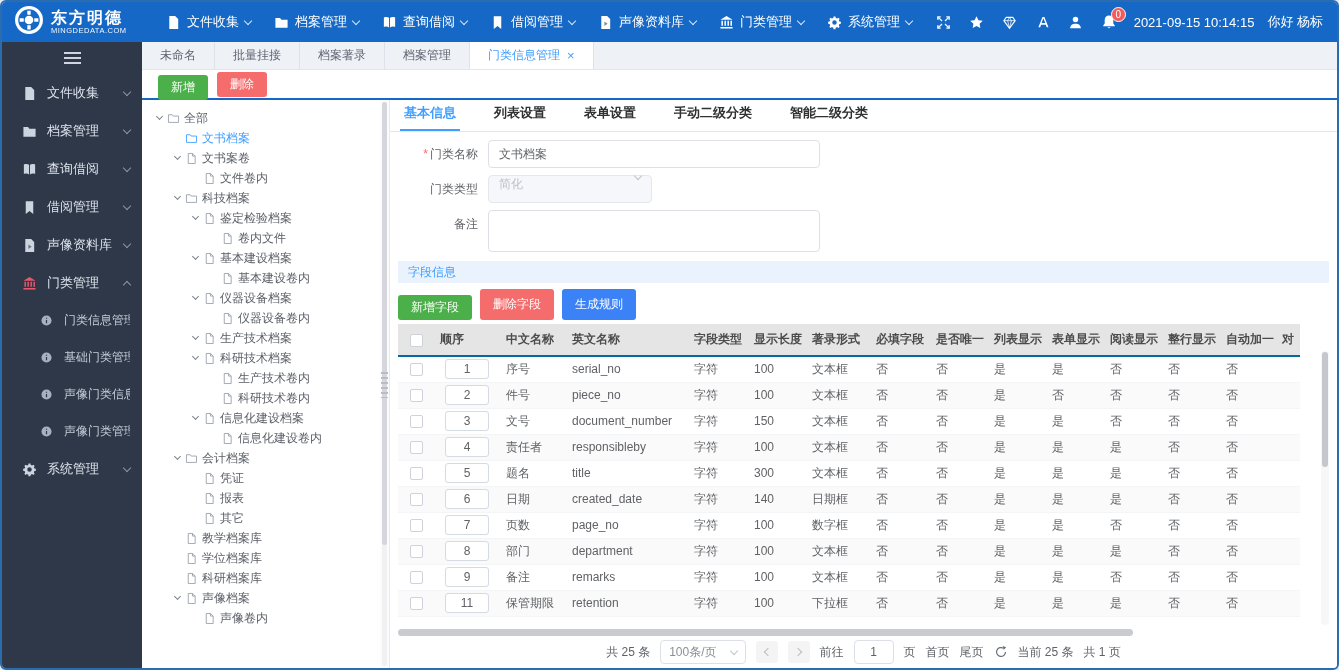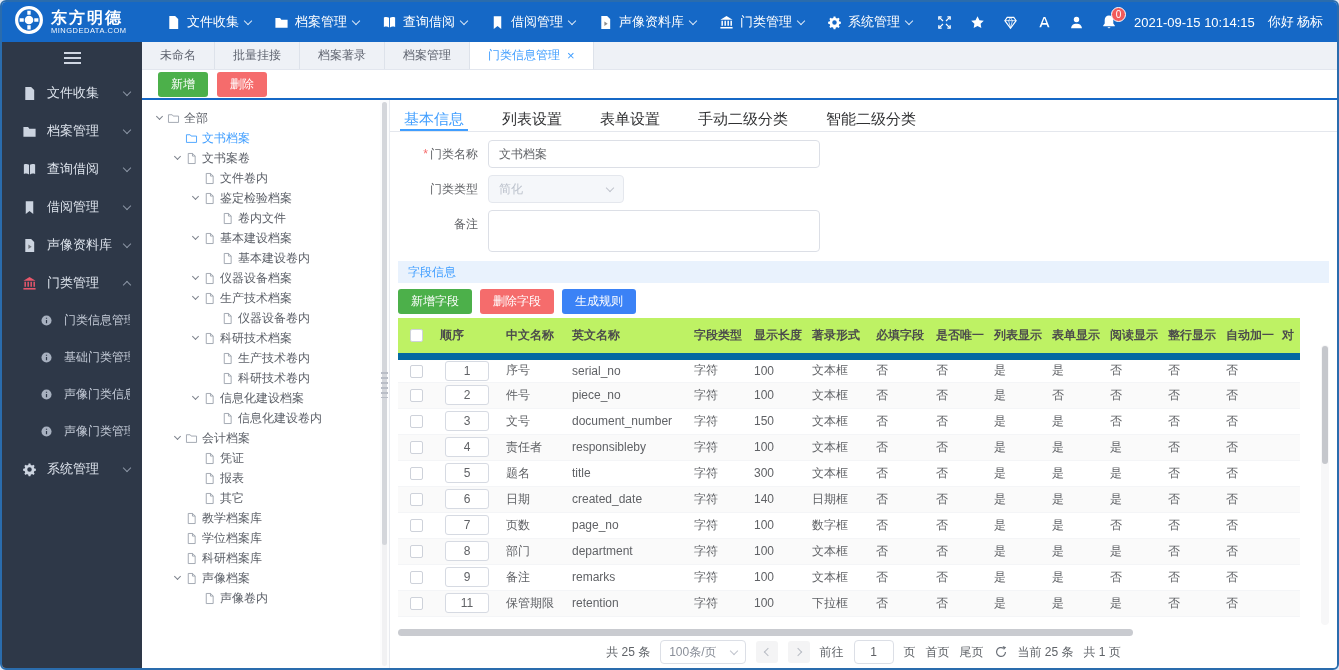--- a/index.html
+++ b/index.html
@@ -18,77 +18,77 @@
   .chev{display:inline-block;width:6px;height:6px;border-right:1.4px solid currentColor;border-bottom:1.4px solid currentColor;transform:rotate(45deg);margin-top:-3px;}
   .chev.up{transform:rotate(-135deg);margin-top:3px;}
   .chev.left{transform:rotate(135deg);margin:0 0 0 2px;}
   .chev.right{transform:rotate(-45deg);margin:0 2px 0 0;}
   .nav-item .chev{margin-left:6px;color:#d9e6f6;}
   .top-right{margin-left:auto;display:flex;align-items:center;gap:17px;font-size:13px;}
   .aicon{width:16px;height:16px;display:flex;align-items:center;justify-content:center;color:#fff;cursor:pointer;}
   .bell-wrap{position:relative;}
   .badge{position:absolute;top:-7px;right:-9px;background:#f15b5b;border:1px solid #fff;border-radius:8px;
     min-width:15px;height:15px;font-size:10px;line-height:13px;text-align:center;padding:0 2px;}
-  .who{margin-left:-4px;font-family:Liberation Serif, serif;}
+  .who{margin-left:-4px;}
   
   .body-row{flex:1;display:flex;min-height:0;}
   .sidebar{width:140px;background:#2e3848;flex-shrink:0;overflow:hidden;color:#dde3ec;}
   .burger{height:32px;display:flex;align-items:center;justify-content:center;cursor:pointer;}
   .bars{width:17px;height:12px;background:repeating-linear-gradient(#cfd6e2 0 2px,transparent 2px 5px);}
   .sitem{height:38px;display:flex;align-items:center;padding:0 12px 0 20px;font-size:13px;cursor:pointer;}
   .sitem .ic{width:16px;margin-right:9px;display:flex;align-items:center;color:#ccd4e0;}
   .sitem .lbl{flex:1;white-space:nowrap;overflow:hidden;}
   .sitem .chev{color:#8b95a5;}
   .sub .sitem{padding-left:38px;height:37px;font-size:12px;color:#c6cdd9;}
   .sub .ic{width:15px;color:#a8b1c0;}
   .main{flex:1;min-width:0;display:flex;flex-direction:column;background:#fff;}
   
   .tabbar{height:28px;background:#eef1f6;border-bottom:1px solid #e2e6ee;display:flex;flex-shrink:0;}
   .tab{padding:0 18px;display:flex;align-items:center;font-size:12px;color:#5f6470;border-right:1px solid #dde2ea;cursor:pointer;white-space:nowrap;}
   .tab.active{background:#fff;color:#409eff;}
   .tclose{margin-left:7px;font-size:13px;line-height:10px;color:#409eff;cursor:pointer;}
   
   .toolbar{height:30px;display:flex;align-items:center;gap:9px;padding-left:16px;border-bottom:2px solid #1568c6;flex-shrink:0;background:#fff;}
   .btn{border:none;border-radius:3px;color:#fff;font-size:12px;padding:4px 13px;cursor:pointer;font-family:inherit;}
-  .btn.green{background:#4cb04a;}
+  .btn.green{background:#4cb04a;margin-top:6px;}
   .btn.red{background:#f56c6c;}
   .btn.gray{background:#3b82f6;}
   
   .content-row{flex:1;min-height:0;display:flex;}
   .tree-panel{width:238px;flex-shrink:0;overflow:hidden;padding:8px 0 0 2px;}
   .tnode{height:20px;display:flex;align-items:center;font-size:12px;color:#5a5e66;cursor:pointer;white-space:nowrap;}
   .tnode .tarrow{width:15px;display:flex;justify-content:center;color:#7e838c;}
   .tnode .tarrow .chev{width:5px;height:5px;}
   .tnode .tic{width:17px;display:flex;align-items:center;color:#9aa1ab;}
   .tnode.sel{color:#409eff;}
   .tnode.sel .tic{color:#409eff;}
   .tree-scroll{width:10px;flex-shrink:0;position:relative;border-right:1px solid #e8eaef;background:#fcfcfd;}
   .tree-scroll .track{position:absolute;top:2px;bottom:2px;left:2px;width:5px;background:#f1f1f3;border-radius:3px;}
   .tree-scroll .thumb{position:absolute;top:2px;left:2px;width:5px;height:78%;background:#d4d6db;border-radius:3px;}
   .tree-scroll .grip{position:absolute;top:272px;left:1px;width:7px;height:26px;background:repeating-linear-gradient(#b9bdc6 0 2px,transparent 2px 5px);}
   
   .detail{flex:1;min-width:0;display:flex;flex-direction:column;}
   .ptabs{height:32px;display:flex;align-items:flex-end;gap:38px;padding-left:14px;border-bottom:1px solid #e4e7ed;flex-shrink:0;}
-  .ptab{font-size:15px;color:#303133;padding-bottom:2px;position:relative;cursor:pointer;white-space:nowrap;}
+  .ptab{font-size:13px;color:#303133;padding-bottom:9px;position:relative;cursor:pointer;white-space:nowrap;font-weight:bold;}
   .ptab.active{color:#409eff;}
   .ptab.active::after{content:"";position:absolute;left:-4px;right:-4px;bottom:0;height:2px;background:#409eff;}
   .form{padding:8px 0 0 14px;flex-shrink:0;}
   .frow{display:flex;margin-bottom:7px;}
   .flabel{width:74px;text-align:right;margin-right:10px;font-size:12px;color:#606266;line-height:28px;white-space:nowrap;}
   .req{color:#f56c6c;font-style:normal;margin-right:2px;}
   .finput{width:332px;height:28px;border:1px solid #dcdfe6;border-radius:4px;font-size:12px;color:#606266;padding:0 10px;font-family:inherit;}
-  .fselect{width:136px;height:28px;background:#f5f7fa;border:1px solid #e4e7ed;border-radius:4px;color:#bcc2cc;
-    font-size:12px;display:flex;align-items:center;justify-content:space-between;padding:0 10px;cursor:not-allowed;}
+  .fselect{width:164px;height:28px;background:#f5f7fa;border:1px solid #e4e7ed;border-radius:4px;color:#bcc2cc;
+    font-size:12px;display:flex;justify-content:space-between;padding:0 10px;cursor:not-allowed;}
   .fselect .chev{color:#c0c4cc;}
   .ftext{width:332px;height:42px;border:1px solid #dcdfe6;border-radius:4px;resize:none;font-family:inherit;font-size:12px;padding:4px 10px;}
   .section-bar{margin:2px 8px;height:22px;line-height:22px;background:#e9f2fd;color:#409eff;font-size:12px;padding-left:10px;flex-shrink:0;}
   .fbtns{padding:4px 8px;display:flex;gap:8px;flex-shrink:0;}
   .tblwrap{position:relative;margin:0 8px;flex:1;min-height:0;overflow:hidden;}
   table{border-collapse:collapse;table-layout:fixed;width:902px;font-size:12px;}
-  thead th{background:#bef264;height:38px;font-weight:700;color:#4c4c4c;text-align:left;padding:0 6px;white-space:nowrap;overflow:hidden;border-bottom:7px solid #0369a1;}
+  thead th{background:#e5e5e5;height:32px;font-weight:700;color:#4c4c4c;text-align:left;padding:0 6px;white-space:nowrap;overflow:hidden;border-bottom:2px solid #0369a1;}
   thead th.c,tbody td.c{text-align:center;padding:0;}
   tbody td{height:26px;color:#606266;padding:0 6px;white-space:nowrap;overflow:hidden;border-bottom:1px solid #f4f5f7;}
   tbody tr:nth-child(even){background:#fafafa;}
   .cb{width:13px;height:13px;border:1px solid #ced2da;border-radius:2px;background:#fff;display:inline-block;vertical-align:middle;cursor:pointer;}
   .ord{width:44px;height:20px;border:1px solid #d6dae2;border-radius:3px;text-align:center;font-size:12px;color:#606266;background:#fff;font-family:inherit;}
   .vscroll{position:absolute;right:0;top:27px;bottom:2px;width:8px;background:#f7f7f8;border-radius:4px;}
   .vscroll .thumb{position:absolute;top:1px;left:1px;width:6px;height:42%;background:#c5c7cc;border-radius:3px;}
   .hscroll{margin:1px 8px 0;height:8px;position:relative;flex-shrink:0;}
   .hscroll .thumb{position:absolute;left:0;top:1px;height:7px;width:79%;background:#c9cbd0;border-radius:4px;cursor:pointer;}
   
@@ -407,20 +407,31 @@
             <div class="tnode" style="padding-left:44px">
      <span class="tarrow"></span>
      <span class="tic">
                 <svg viewBox="0 0 16 16" width="13" height="13" fill="currentColor">
                   <path d="M4 1.8h5.4L12.5 5v9.2H4z" fill="none" stroke="currentColor" stroke-width="1.1"></path>
                   <path d="M9.2 1.8V5h3.3" fill="none" stroke="currentColor" stroke-width="1.1"></path>
                 </svg>
               </span>
      <span>文件卷内</span>
    </div>
+            <div class="tnode" style="padding-left:26px">
+     <span class="tarrow">
+                <i class="chev"></i>
+              </span>
+     <span class="tic">
+                <svg viewBox="0 0 16 16" width="13" height="13" fill="currentColor">
+                  <path d="M1.8 3.4h4.6l1.2 1.6h6.6v7.8H1.8z" fill="none" stroke="currentColor" stroke-width="1.1"></path>
+                </svg>
+              </span>
+     <span>科技档案</span>
+   </div>
             <div class="tnode" style="padding-left:44px">
      <span class="tarrow">
                 <i class="chev"></i>
               </span>
      <span class="tic">
                 <svg viewBox="0 0 16 16" width="13" height="13" fill="currentColor">
                   <path d="M4 1.8h5.4L12.5 5v9.2H4z" fill="none" stroke="currentColor" stroke-width="1.1"></path>
                   <path d="M9.2 1.8V5h3.3" fill="none" stroke="currentColor" stroke-width="1.1"></path>
                 </svg>
               </span>
@@ -463,41 +474,41 @@
                 <i class="chev"></i>
               </span>
      <span class="tic">
                 <svg viewBox="0 0 16 16" width="13" height="13" fill="currentColor">
                   <path d="M4 1.8h5.4L12.5 5v9.2H4z" fill="none" stroke="currentColor" stroke-width="1.1"></path>
                   <path d="M9.2 1.8V5h3.3" fill="none" stroke="currentColor" stroke-width="1.1"></path>
                 </svg>
               </span>
      <span>仪器设备档案</span>
    </div>
+            <div class="tnode" style="padding-left:62px">
+     <span class="tarrow"></span>
+     <span class="tic">
+                <svg viewBox="0 0 16 16" width="13" height="13" fill="currentColor">
+                  <path d="M4 1.8h5.4L12.5 5v9.2H4z" fill="none" stroke="currentColor" stroke-width="1.1"></path>
+                  <path d="M9.2 1.8V5h3.3" fill="none" stroke="currentColor" stroke-width="1.1"></path>
+                </svg>
+              </span>
+     <span>仪器设备卷内</span>
+   </div>
             <div class="tnode" style="padding-left:44px">
      <span class="tarrow">
                 <i class="chev"></i>
               </span>
      <span class="tic">
                 <svg viewBox="0 0 16 16" width="13" height="13" fill="currentColor">
                   <path d="M4 1.8h5.4L12.5 5v9.2H4z" fill="none" stroke="currentColor" stroke-width="1.1"></path>
                   <path d="M9.2 1.8V5h3.3" fill="none" stroke="currentColor" stroke-width="1.1"></path>
                 </svg>
               </span>
      <span>生产技术档案</span>
-   </div>
-            <div class="tnode" style="padding-left:62px">
-     <span class="tarrow"></span>
-     <span class="tic">
-                <svg viewBox="0 0 16 16" width="13" height="13" fill="currentColor">
-                  <path d="M4 1.8h5.4L12.5 5v9.2H4z" fill="none" stroke="currentColor" stroke-width="1.1"></path>
-                  <path d="M9.2 1.8V5h3.3" fill="none" stroke="currentColor" stroke-width="1.1"></path>
-                </svg>
-              </span>
-     <span>仪器设备卷内</span>
    </div>
             <div class="tnode" style="padding-left:44px">
      <span class="tarrow">
                 <i class="chev"></i>
               </span>
      <span class="tic">
                 <svg viewBox="0 0 16 16" width="13" height="13" fill="currentColor">
                   <path d="M4 1.8h5.4L12.5 5v9.2H4z" fill="none" stroke="currentColor" stroke-width="1.1"></path>
                   <path d="M9.2 1.8V5h3.3" fill="none" stroke="currentColor" stroke-width="1.1"></path>
                 </svg>

